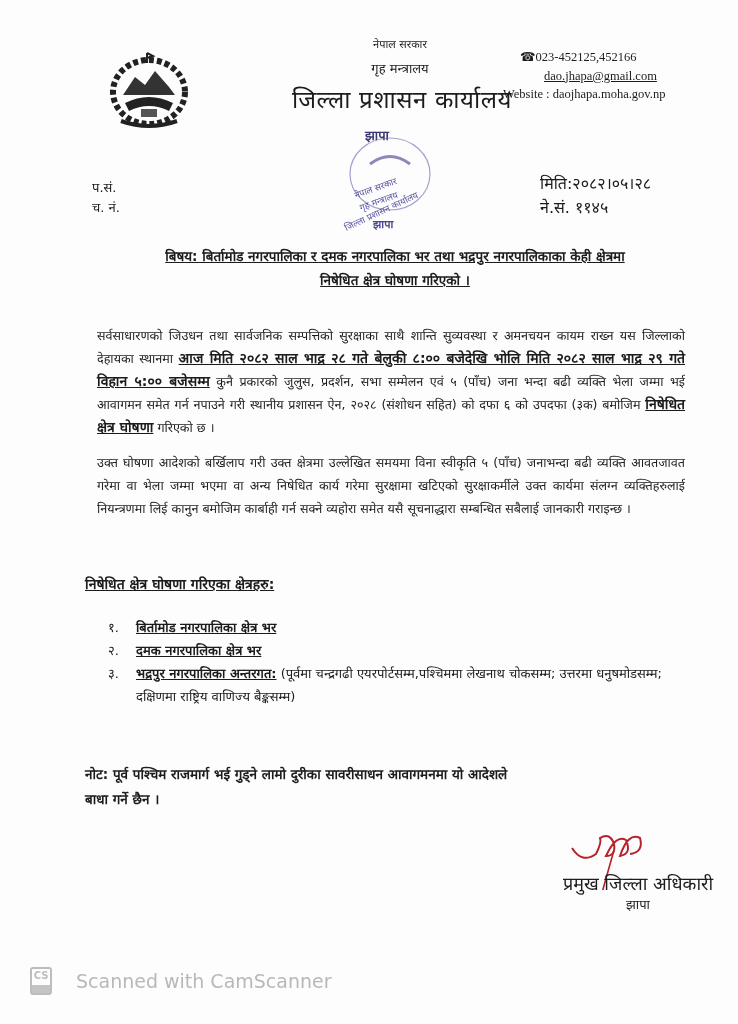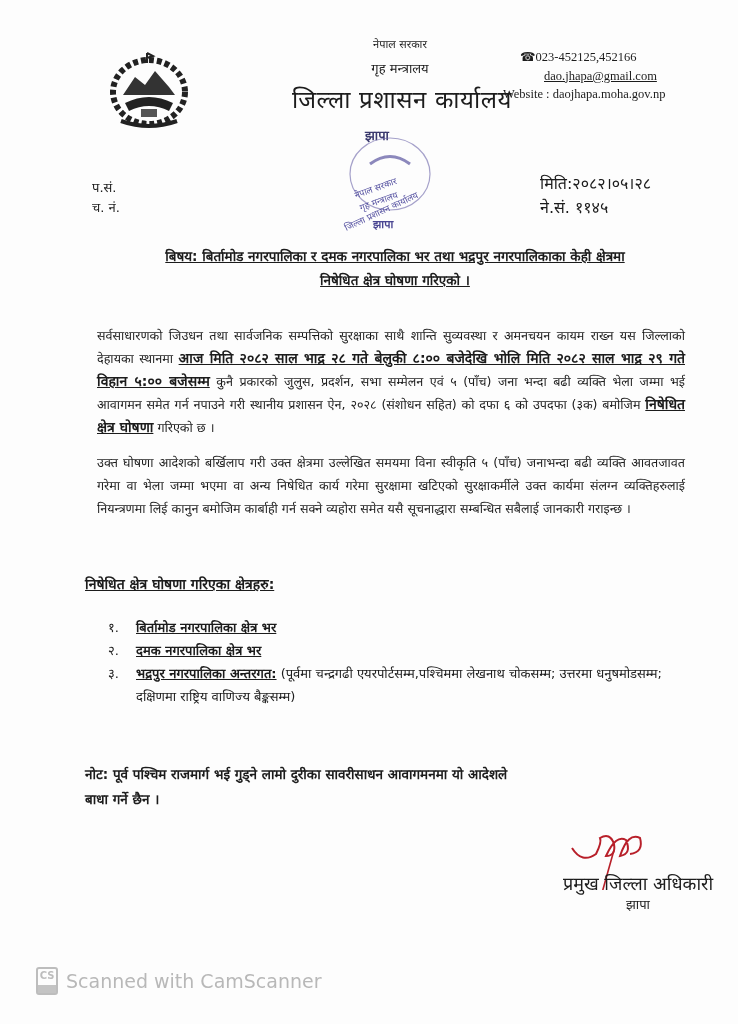--- a/index.html
+++ b/index.html
@@ -34,21 +34,21 @@
     .b { font-weight: bold; text-decoration: underline; font-size: 14px; }
     .heading { left: 85px; top: 574px; font-size: 14px; font-weight: bold; text-decoration: underline; }
     .list { left: 108px; top: 616px; width: 580px; font-size: 13px; line-height: 23px; }
     .list .item { display: flex; }
     .list .num { width: 28px; flex: none; }
     .list .lbl { font-weight: bold; text-decoration: underline; }
     .note { left: 85px; top: 762px; width: 612px; font-size: 13.5px; font-weight: bold; line-height: 25px; text-align: justify; }
     .sign { left: 570px; top: 830px; width: 140px; height: 60px; }
     .sig-title { left: 548px; top: 871px; width: 180px; text-align: center; font-size: 18px; }
     .sig-place { left: 548px; top: 895px; width: 180px; text-align: center; font-size: 13px; }
-    .footer { left: 36px; top: 967px; display: flex; align-items: center; gap: 8px; color: #b8b8b8; font-size: 19px; font-family: "DejaVu Sans", sans-serif; justify-content: flex-end; }
+    .footer { left: 30px; top: 967px; display: flex; align-items: center; gap: 24px; color: #b8b8b8; font-size: 19px; font-family: "DejaVu Sans", sans-serif; justify-content: flex-end; }
     .cs-logo { width: 22px; height: 28px; border: 2px solid #bdbdbd; border-radius: 3px; box-sizing: border-box; font-size: 10px; font-weight: bold; color: #bdbdbd; text-align: center; line-height: 14px; position: relative; }
     .cs-logo::after { content: ""; position: absolute; left: 0; right: 0; bottom: 0; height: 8px; background: #c4c4c4; }
   </style>
 </head>
 <body>
 
 <div class="abs emblem">
   <svg width="92" height="86" viewBox="0 0 92 86">
     <ellipse cx="46" cy="45" rx="36" ry="32" fill="none" stroke="#222" stroke-width="6" stroke-dasharray="5 3"></ellipse>
     <path d="M20 48 L32 30 L42 38 L52 24 L66 40 L72 48 Z" fill="#333"></path>

